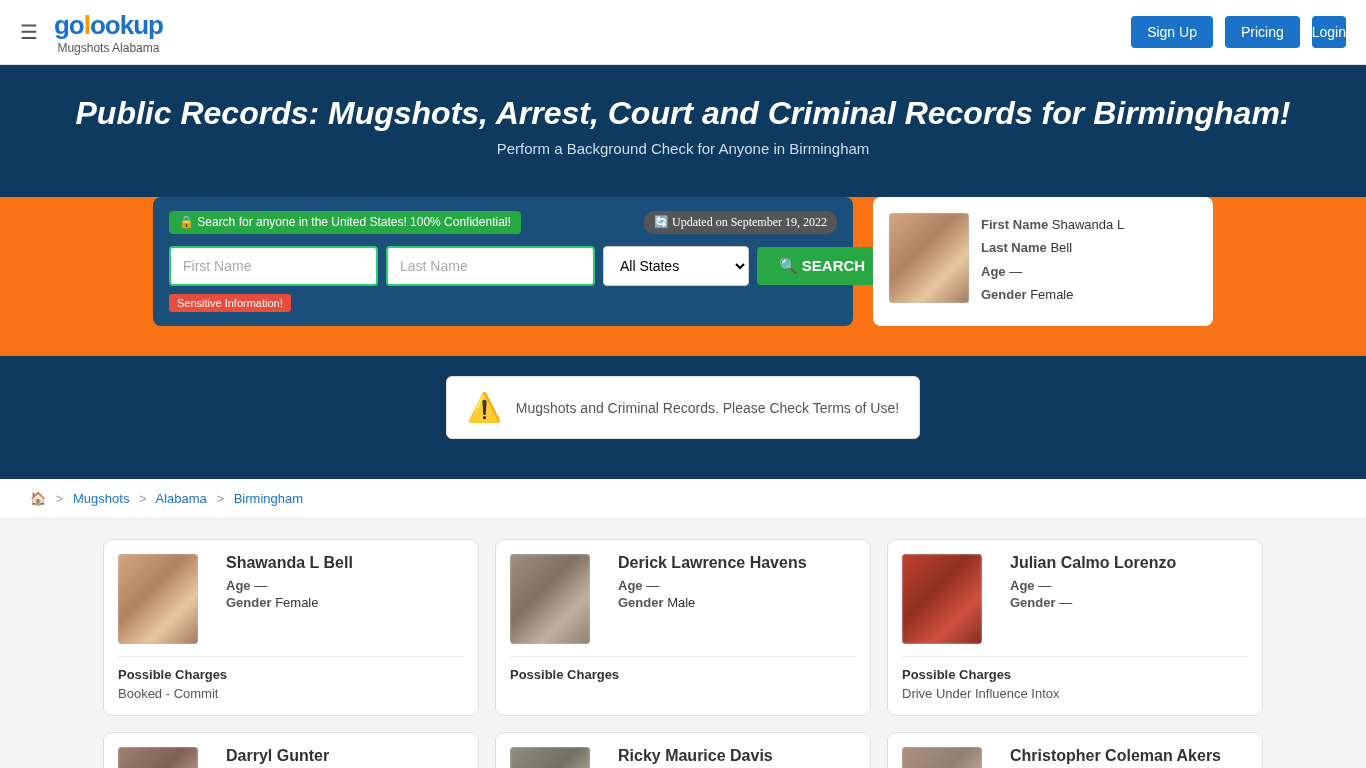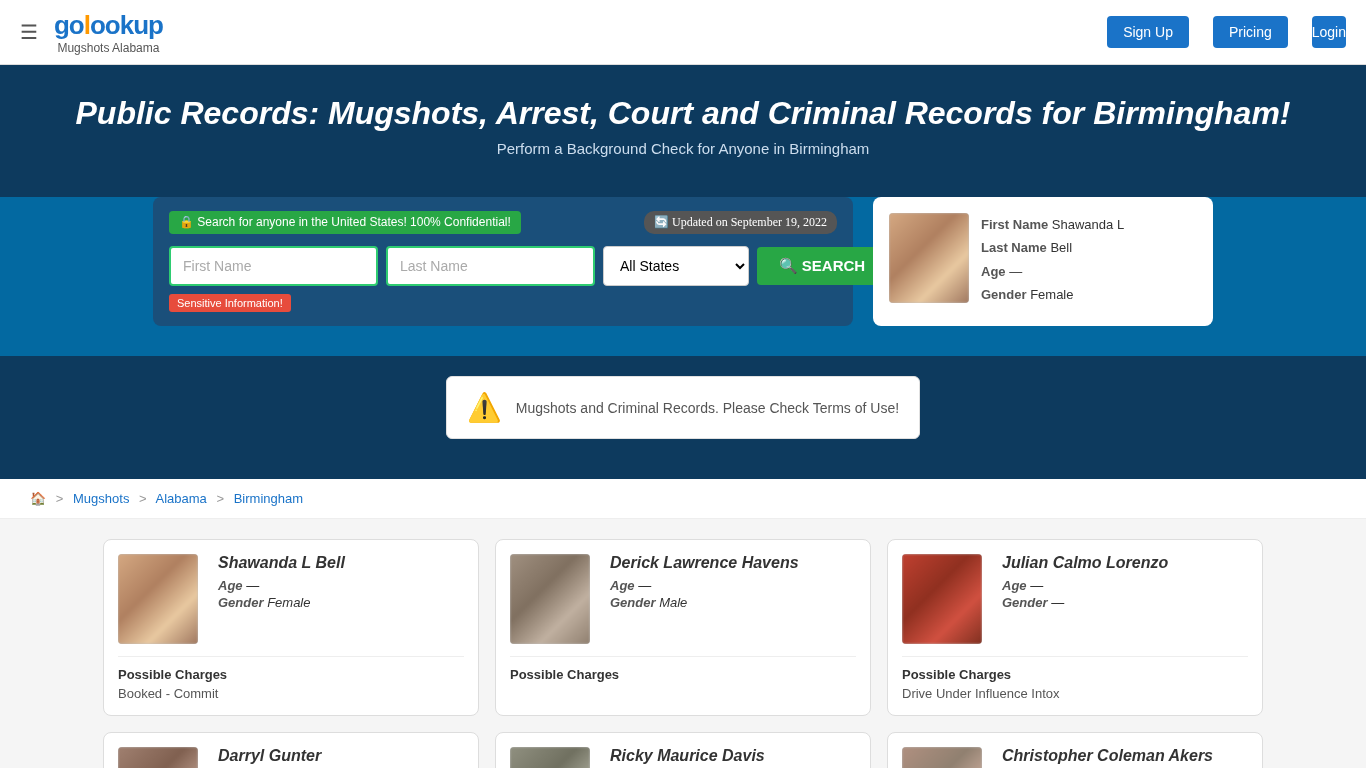--- a/index.html
+++ b/index.html
@@ -13,38 +13,38 @@
       height: 65px;
       display: flex;
       align-items: center;
       justify-content: space-between;
     }
     .navbar-left { display: flex; align-items: center; gap: 16px; }
     .hamburger { font-size: 20px; cursor: pointer; color: #555; }
     .logo-text { font-size: 26px; font-weight: bold; color: #1a73c8; letter-spacing: -1px; }
     .logo-text span { color: #f90; }
     .logo-subtitle { font-size: 12px; color: #555; text-align: center; }
-    .navbar-right { display: flex; gap: 24px; align-items: flex-start; }
+    .navbar-right { display: flex; gap: 12px; align-items: flex-start; }
     .btn-signup { background: #1a73c8; color: #fff; border: none; padding: 8px 16px; border-radius: 4px; cursor: pointer; font-size: 14px; }
     .btn-pricing { background: #1a73c8; color: #fff; border: none; padding: 8px 16px; border-radius: 4px; cursor: pointer; font-size: 14px; }
     .btn-login { background: #1a73c8; color: #fff; border: none; padding: 8px 0; border-radius: 4px; cursor: pointer; font-size: 14px; }
 
     
     .hero {
       background: #0d3a5e;
       color: #fff;
       text-align: center;
       padding: 30px 20px 40px;
     }
     .hero h1 { font-size: 32px; font-weight: bold; margin-bottom: 8px; font-style: italic; }
     .hero p { font-size: 15px; color: #cde; }
 
     
     .search-section {
-      background: #0369a1;
+      background: #f97316;
       padding: 0 20px 30px;
       display: flex;
       justify-content: center;
       gap: 20px;
     }
     .search-box {
       background: #1a4f7a;
       border-radius: 8px;
       padding: 14px 16px;
       flex: 0 0 700px;
@@ -180,23 +180,22 @@
     }
     .person-card {
       background: #fff;
       border: 1px solid #ddd;
       border-radius: 8px;
       padding: 14px;
       cursor: pointer;
     }
     .person-card-top {
       display: flex;
-      gap: 20px;
+      gap: 28px;
       margin-bottom: 12px;
-      font-style: italic;
     }
     .person-avatar {
       width: 80px;
       height: 90px;
       background: #c0c0c0;
       border-radius: 4px;
       flex-shrink: 0;
       position: relative;
       overflow: hidden;
     }

